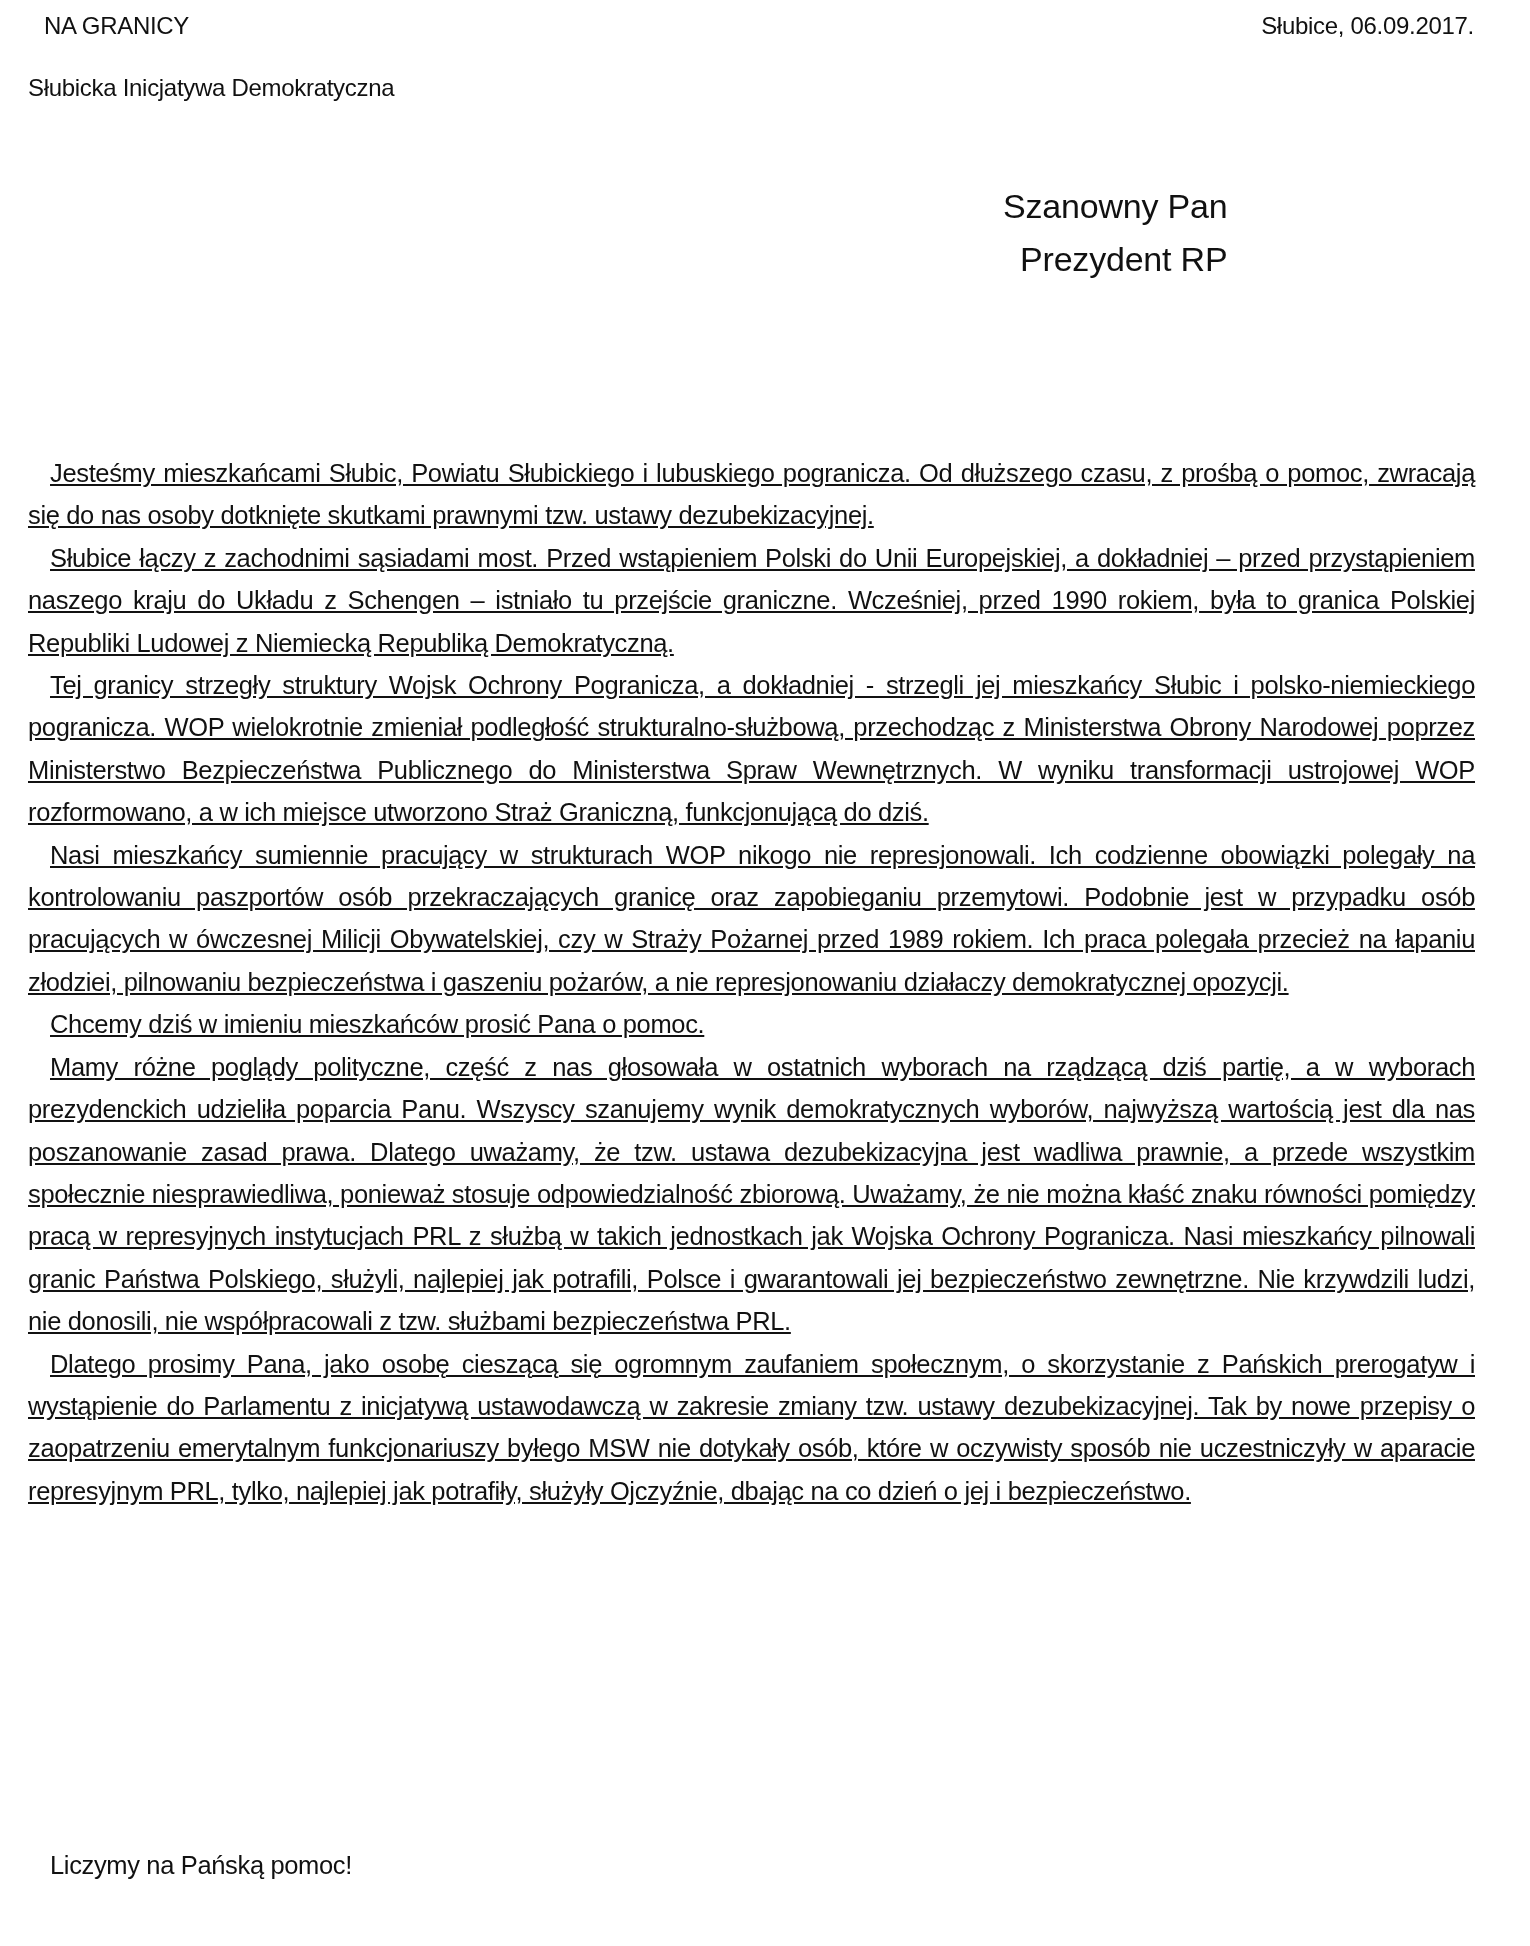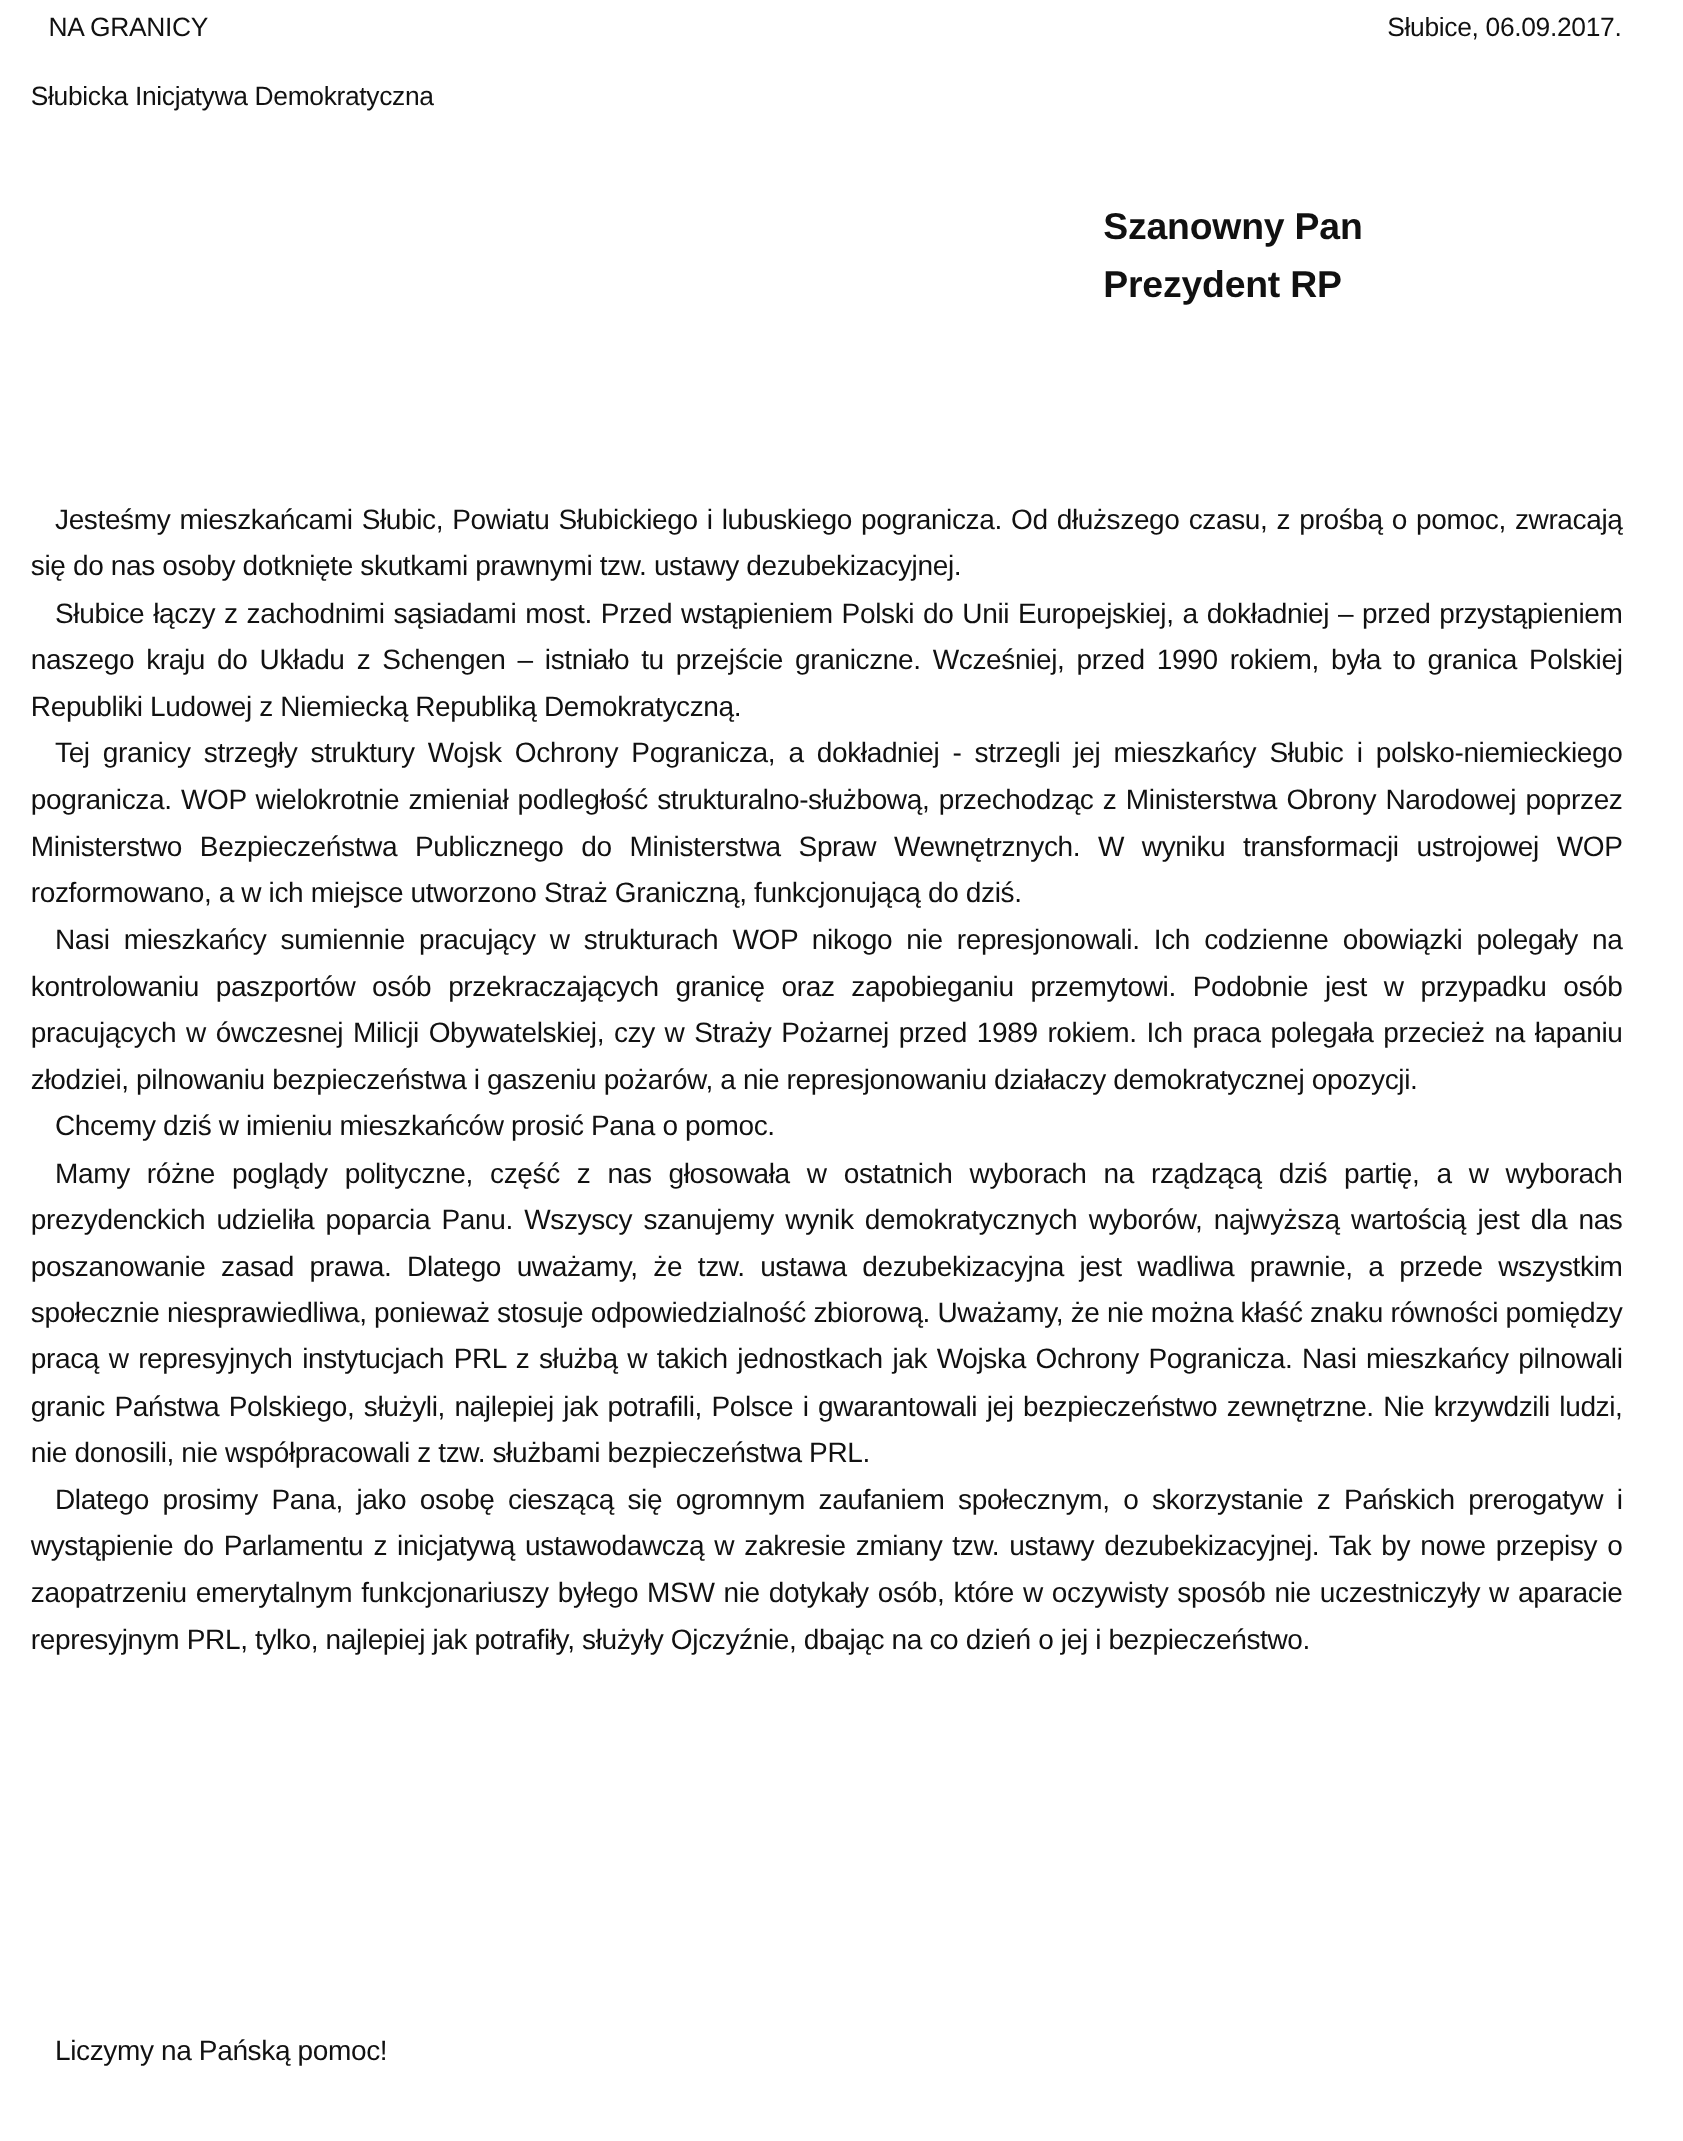--- a/index.html
+++ b/index.html
@@ -6,25 +6,25 @@
   body {
     width: 1530px; height: 1946px; position: relative; overflow: hidden;
     font-family: "Liberation Sans", sans-serif; color: #111111;
   }
   .abs { position: absolute; white-space: nowrap; }
   .hdr { font-size: 24px; letter-spacing: -0.3px; }
   #org-name { left: 28px; top: 12px; margin-left: 16px; }
   #org-sub { left: 28px; top: 74px; }
   #date { right: 56px; top: 12px; }
   #addressee { position: absolute; left: 1003px; top: 180px; }
-  #addressee div { font-size: 34px; font-weight: bold; letter-spacing: -0.2px; line-height: 53px; white-space: nowrap; }
+  #addressee div { font-size: 34px; font-weight: normal; letter-spacing: -0.2px; line-height: 53px; white-space: nowrap; text-align: right; }
   #body {
     position: absolute; left: 28px; top: 452px; width: 1447px;
     font-size: 25.5px; line-height: 42.4px; text-align: justify;
-    letter-spacing: -0.35px; word-spacing: 0px;
+    letter-spacing: -0.35px; word-spacing: 0px; text-decoration: underline;
   }
   #body p { margin: 0; text-indent: 22px; }
   #closing { left: 50px; top: 1851px; font-size: 25.5px; letter-spacing: -0.35px; }
 </style>
 </head>
 <body>
 
 <div id="org-name" class="abs hdr">NA GRANICY</div>
 <div id="org-sub" class="abs hdr">Słubicka Inicjatywa Demokratyczna</div>
 <div id="date" class="abs hdr">Słubice, 06.09.2017.</div>

